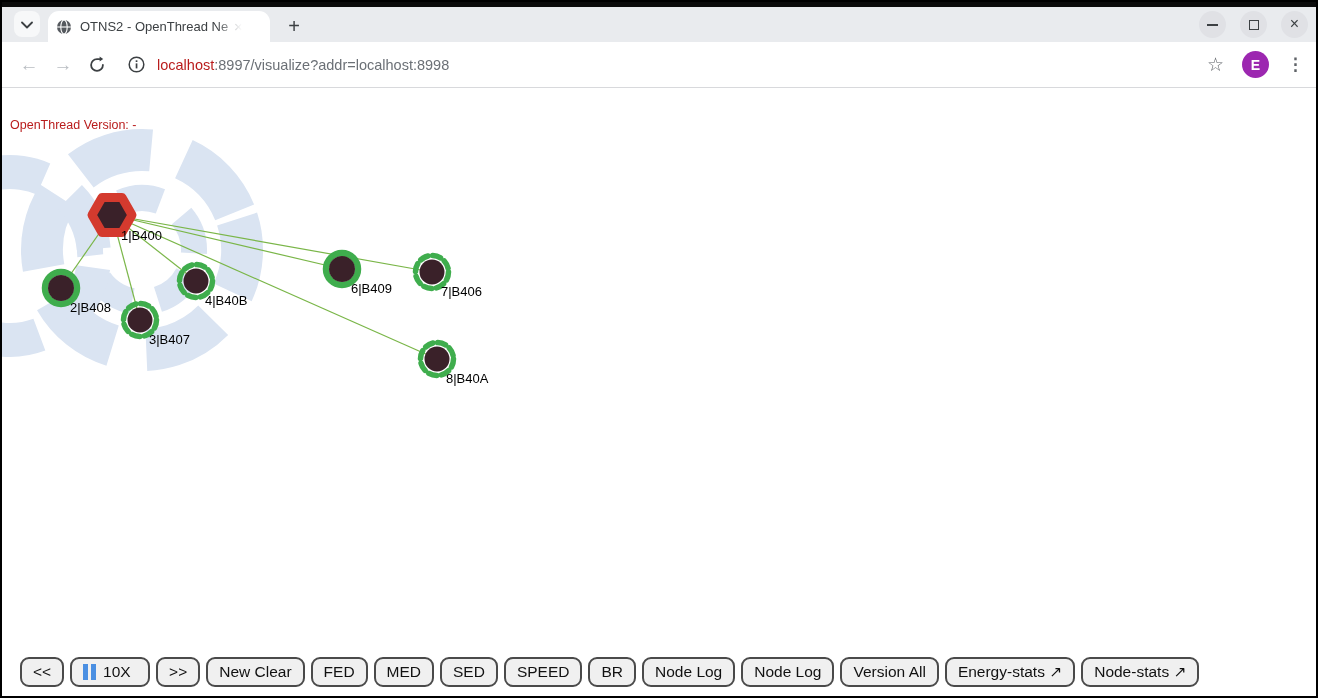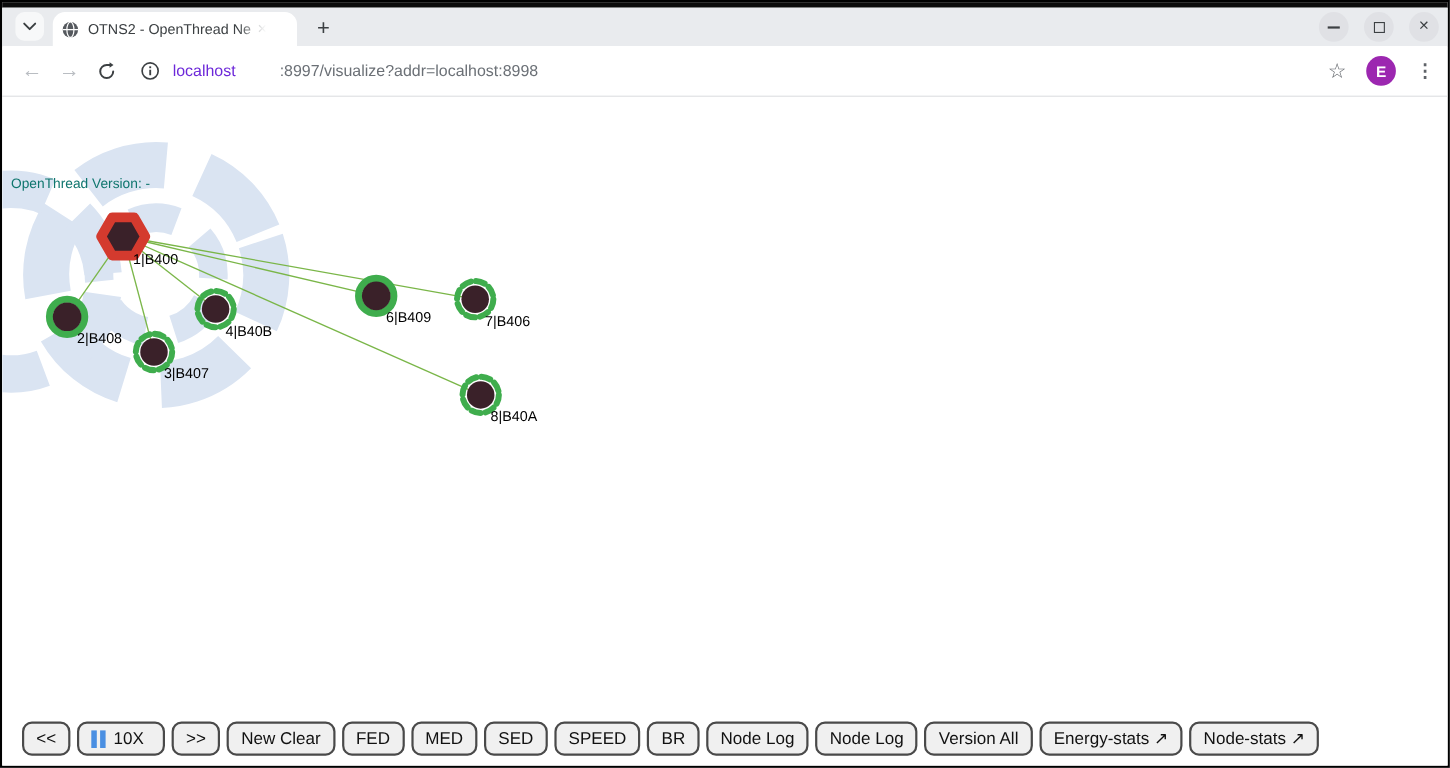--- a/index.html
+++ b/index.html
@@ -23,22 +23,22 @@
   .glyph-min{width:11px;height:2px;background:#3c4043;}
   .glyph-max{width:10px;height:10px;border:1.6px solid #3c4043;box-sizing:border-box;}
   .glyph-close{font-size:16px;color:#3c4043;line-height:1;margin-top:-1px;}
 
   
   .urlbar{height:45px;background:#fff;border-bottom:1px solid #d8d9dc;display:flex;align-items:center;flex:0 0 auto;position:relative;}
   .nav-ic{width:34px;text-align:center;font-size:19px;color:#b9bdc2;flex:0 0 auto;}
   .nav-ic.enabled{color:#3c4043;}
   .url-field{display:flex;align-items:center;margin-left:14px;flex:1 1 auto;cursor:text;}
   .url-text{font-size:14.5px;margin-left:12px;}
-  .url-host{color:#6d28d9;}
-  .url-rest{color:#6b7076;margin-left:40px;}
+  .url-host{color:#b91c1c;}
+  .url-rest{color:#6b7076;}
   .urlbar-right{display:flex;align-items:center;gap:18px;margin-right:12px;}
   .star{font-size:19px;color:#5f6368;}
   .avatar{width:27px;height:27px;border-radius:50%;display:flex;align-items:center;justify-content:center;color:#fff;font-size:14px;font-weight:bold;}
   .kebab{font-size:17px;color:#5f6368;font-weight:bold;}
 
   
   .content{flex:1 1 auto;position:relative;background:#fff;overflow:hidden;}
   #net-svg{position:absolute;left:0;top:0;}
   .status-line{position:absolute;left:8px;top:11px;font-family:"DejaVu Sans Mono","Liberation Mono",monospace;font-weight:bold;font-size:13.5px;color:#000;white-space:pre;z-index:2;}
   .version-link{position:absolute;left:8px;top:30px;font-size:12.5px;z-index:2;cursor:pointer;}
@@ -143,21 +143,21 @@
         <circle cx="340" cy="181" r="16" fill="none" stroke="#3fad4d" stroke-width="6.5"></circle>
         <circle cx="340" cy="181" r="13" fill="#3a2129"></circle>
         <text x="349" y="205" font-size="13" fill="#000000">6|B409</text>
         <circle cx="430" cy="184" r="16.5" fill="none" stroke="#3fad4d" stroke-width="5.5" stroke-dasharray="8.2 4.8" stroke-linecap="round"></circle>
         <circle cx="430" cy="184" r="12.5" fill="#3a2129"></circle>
         <text x="439" y="208" font-size="13" fill="#000000">7|B406</text>
         <circle cx="435" cy="271" r="16.5" fill="none" stroke="#3fad4d" stroke-width="5.5" stroke-dasharray="8.2 4.8" stroke-linecap="round"></circle>
         <circle cx="435" cy="271" r="12.5" fill="#3a2129"></circle>
         <text x="444" y="295" font-size="13" fill="#000000">8|B40A</text>
       </svg>
-    <div class="version-link" id="version-link" style="color: #0f766e; margin-top: 42px;">OpenThread Version: -</div>
+    <div class="version-link" id="version-link" style="color: #b91c1c;">OpenThread Version: -</div>
 
     <div class="sim-toolbar">
       <button class="sim-btn">&lt;&lt;</button>
       <button class="sim-btn speed">
         <span class="pause-icon">
           <span class="pause-bar" style="background: rgb(74, 143, 226);"></span>
             <span class="pause-bar" style="background: rgb(74, 143, 226);"></span>
         </span>
         <span>10X</span>
       </button>

